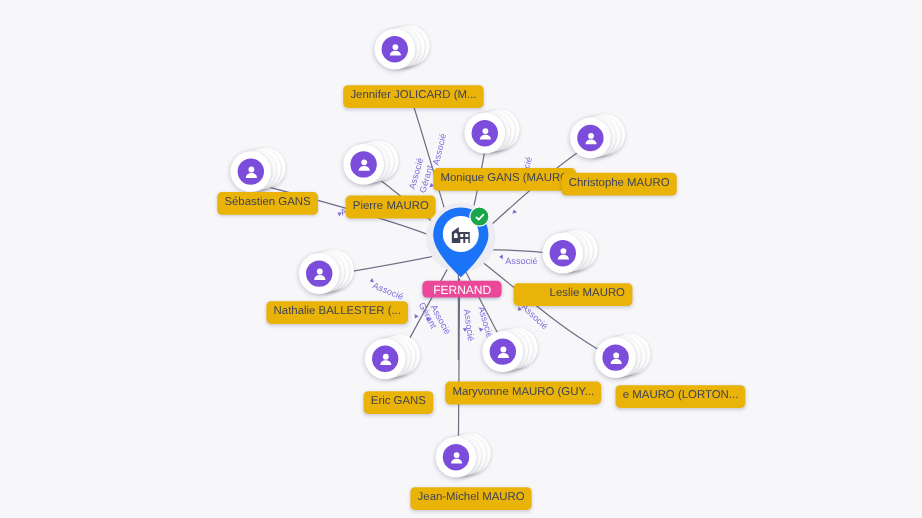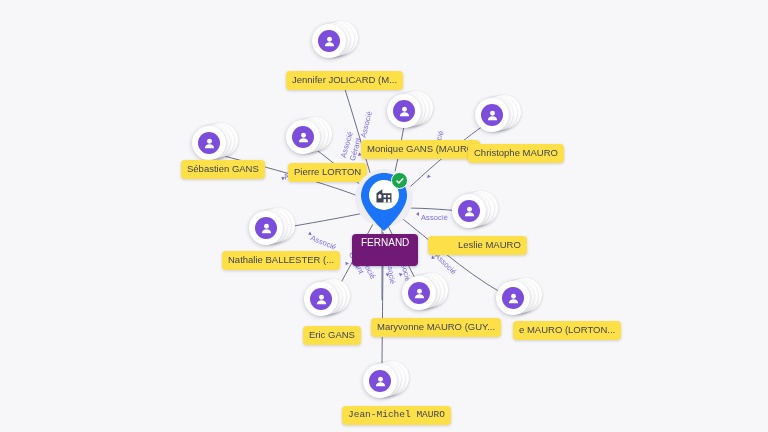--- a/index.html
+++ b/index.html
@@ -54,21 +54,21 @@
   }
   .avatar{
     width:22px;height:22px;border-radius:50%;
     background:#7c4ddb;
     display:flex;align-items:center;justify-content:center;
   }
   .avatar svg{display:block;}
 
   .node-label{
     position:absolute;
-    background:#fde047;
+    background:#eab308;
     color:#3d4257;
     font-size:9.5px;
     line-height:1;
     padding:4px 6px 5px 6px;
     border-radius:4px;
     box-shadow:0 1px 3px rgba(40,40,70,.20);
     white-space:nowrap;
   }
 
   
@@ -86,25 +86,25 @@
   }
   .check-badge{
     position:absolute;left:32px;top:1px;
     width:15px;height:15px;border-radius:50%;
     background:#1aa64b;
     border:1.6px solid #ffffff;
     display:flex;align-items:center;justify-content:center;
   }
   .center-label{
     position:absolute;
-    background:#701a75;
+    background:#ec4899;
     color:#ffffff;
     font-size:10px;
     line-height:1;
-    padding:4px 9px 18px 9px;
+    padding:4px 9px 0 9px;
     border-radius:4px;
     white-space:nowrap;
     box-shadow:0 1px 3px rgba(20,40,90,.3);
   }
 </style>
 </head>
 <body>
 
 <div id="graph">
 
@@ -206,21 +206,21 @@
           <div class="disc main">
             <div class="avatar">
               <svg width="15" height="15" viewBox="0 0 24 24">
                 <circle cx="12" cy="8.4" r="3.9" fill="#ffffff"></circle>
                 <path d="M4.6 19.6 C4.6 15.4 8 13.2 12 13.2 C16 13.2 19.4 15.4 19.4 19.6 Z" fill="#ffffff"></path>
               </svg>
             </div>
           </div>
         </div>
       </div>
-      <div class="node-label" style="left: 288px; top: 163px;">Pierre LORTON</div>
+      <div class="node-label" style="left: 288px; top: 163px;">Pierre MAURO</div>
       <div class="node" style="left: 192px; top: 123px; width: 46px; height: 40px;">
         <div class="stack">
           <div class="disc s3"></div>
           <div class="disc s2"></div>
           <div class="disc s1"></div>
           <div class="disc main">
             <div class="avatar">
               <svg width="15" height="15" viewBox="0 0 24 24">
                 <circle cx="12" cy="8.4" r="3.9" fill="#ffffff"></circle>
                 <path d="M4.6 19.6 C4.6 15.4 8 13.2 12 13.2 C16 13.2 19.4 15.4 19.4 19.6 Z" fill="#ffffff"></path>
@@ -318,21 +318,21 @@
           <div class="disc main">
             <div class="avatar">
               <svg width="15" height="15" viewBox="0 0 24 24">
                 <circle cx="12" cy="8.4" r="3.9" fill="#ffffff"></circle>
                 <path d="M4.6 19.6 C4.6 15.4 8 13.2 12 13.2 C16 13.2 19.4 15.4 19.4 19.6 Z" fill="#ffffff"></path>
               </svg>
             </div>
           </div>
         </div>
       </div>
-      <div class="node-label" style="left: 342px; top: 406px; font-family: Liberation Mono, monospace;">Jean-Michel MAURO</div>
+      <div class="node-label" style="left: 342px; top: 406px;">Jean-Michel MAURO</div>
     </div>
 
   <div class="center-node" id="center-node" style="left: 359px; top: 171px;">
     <div class="halo"></div>
     <svg class="pin" viewBox="0 0 50 62">
       <path d="M25 2 C12 2 2 12 2 25 C2 40 25 60 25 60 C25 60 48 40 48 25 C48 12 38 2 25 2 Z" fill="#1b73f8"></path>
       <circle cx="25" cy="24" r="15" fill="#ffffff"></circle>
     </svg>
     <div class="center-icon">
       <svg width="20" height="20" viewBox="0 0 24 24">

